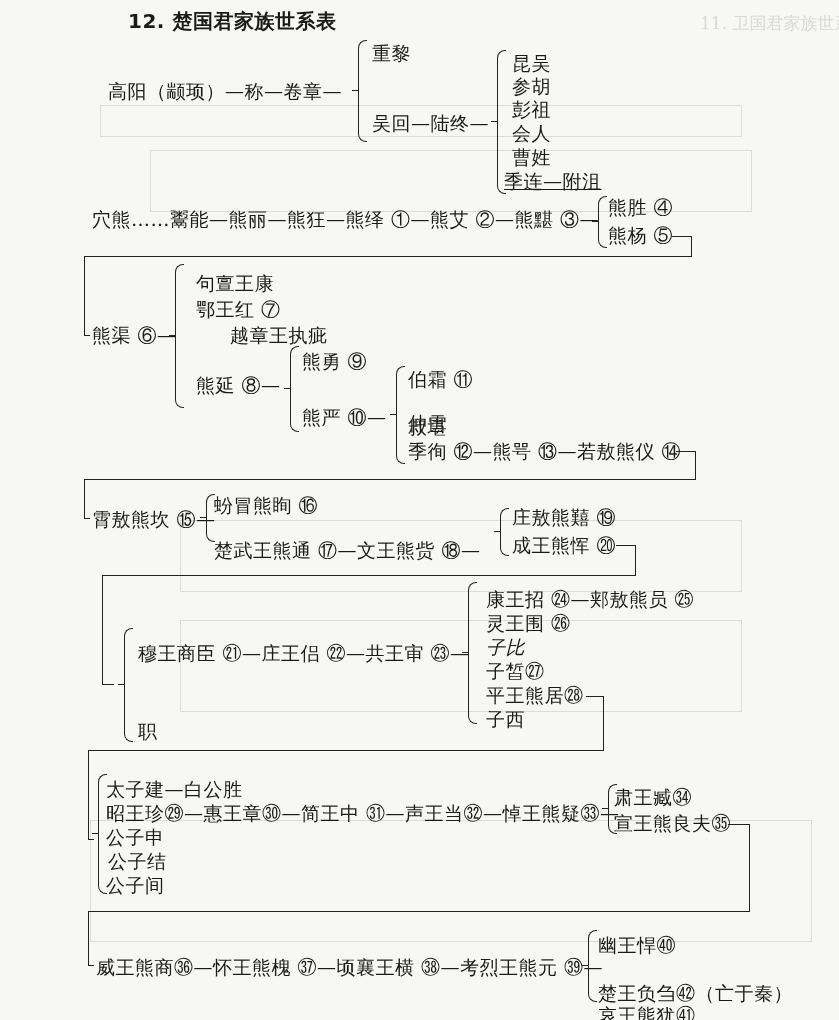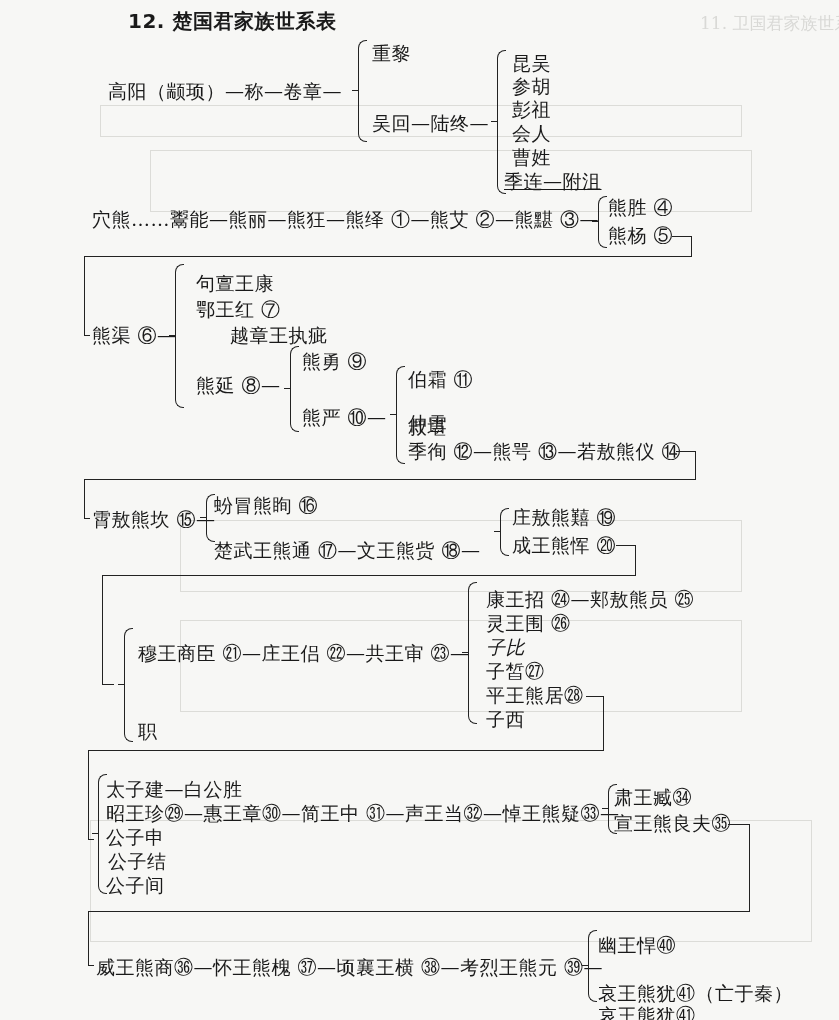--- a/index.html
+++ b/index.html
@@ -128,13 +128,13 @@
 <div class="h" style="left:728px;top:824px;width:22px;"></div>
 <div class="v" style="left:749px;top:824px;height:88px;"></div>
 <div class="h" style="left:88px;top:911px;width:662px;"></div>
 <div class="v" style="left:88px;top:911px;height:55px;"></div>
 <div class="h" style="left:88px;top:965px;width:6px;"></div>
 
 <div class="t" style="left:96px;top:956px;">威王熊商㊱—怀王熊槐 ㊲—顷襄王横 ㊳—考烈王熊元 ㊴—</div>
 <div class="brace" style="left:588px;top:930px;height:70px;"></div>
 <div class="t" style="left:598px;top:934px;">幽王悍㊵</div>
 <div class="t" style="left:598px;top:980px;margin-top:24px;">哀王熊犹㊶</div>
-<div class="t" style="left:598px;top:982px;">哀王熊犹㊶（亡于秦）</div>
+<div class="t" style="left:598px;top:982px;">楚王负刍㊷（亡于秦）</div>
 
 </body></html>

